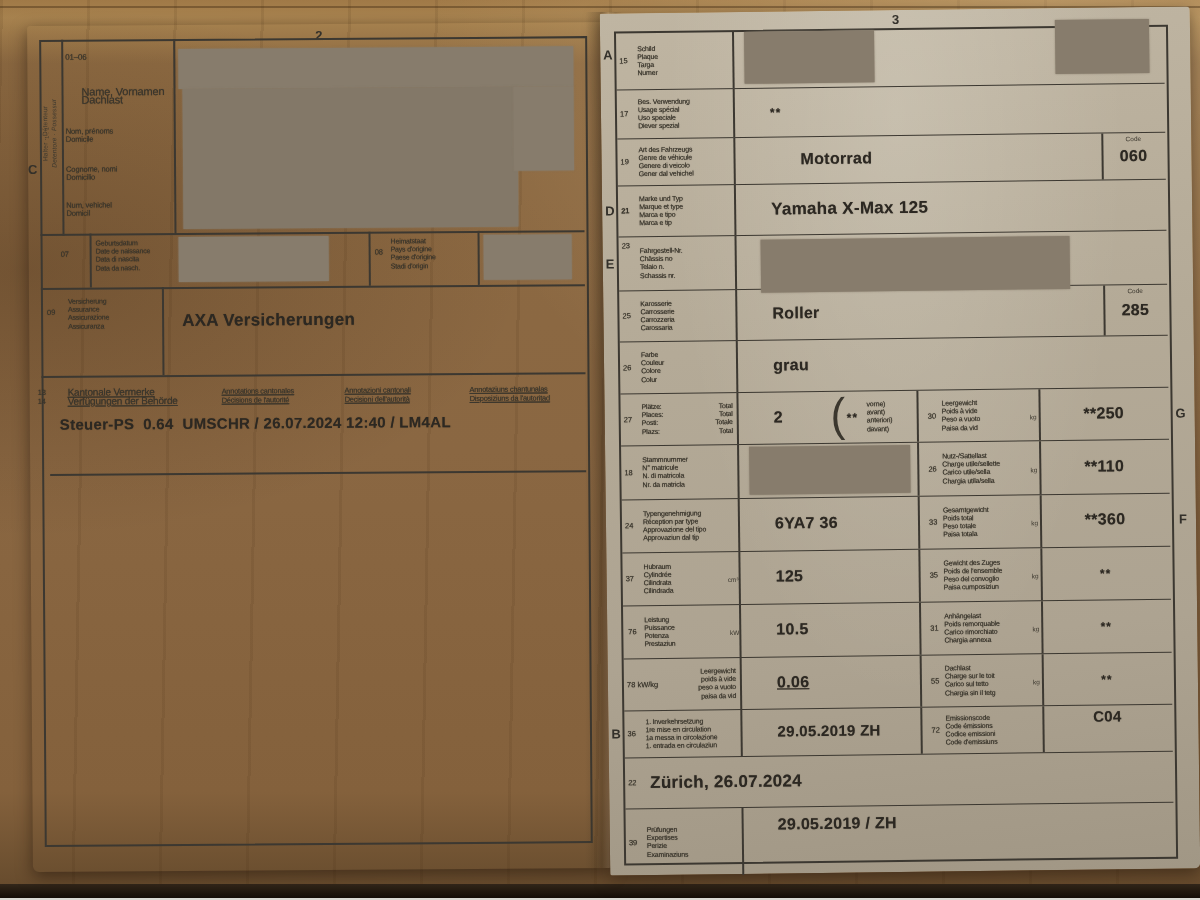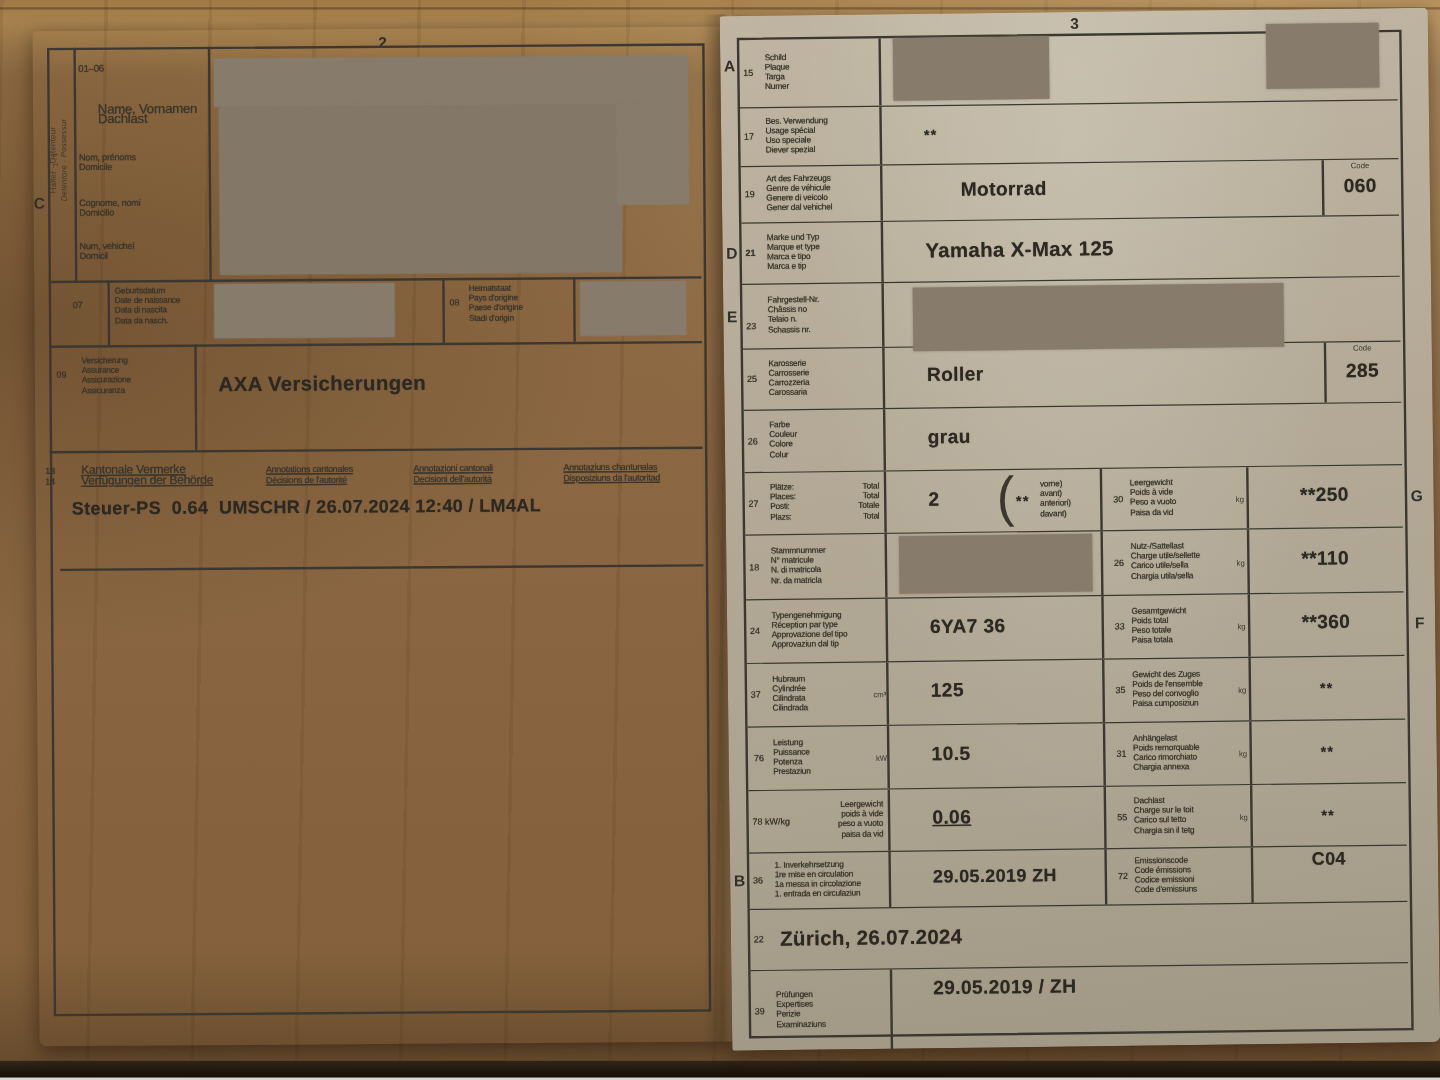--- a/index.html
+++ b/index.html
@@ -207,21 +207,21 @@
           <span>Marke und Typ</span>
           <span>Marque et type</span>
           <span>Marca e tipo</span>
           <span>Marca e tip</span>
         </div>
         <div class="ln lnv" style="left: 116px; top: 0px; height: 50px;"></div>
         <span class="val" style="left: 153px; top: 15px; font-size: 17px;">Yamaha X-Max 125</span>
       </div>
       <div class="rrow rb" style="height: 53px;">
         <span class="mletter" style="left: -13px; top: 18.5px;">E</span>
-        <span class="num" style="left: 3px; top: 30px; text-align: right;">23</span>
+        <span class="num" style="left: 3px; top: 4px; text-align: right;">23</span>
         <div class="lbl" style="left: 21px; top: 10px; width: 94px;">
           <span>Fahrgestell-Nr.</span>
           <span>Châssis no</span>
           <span>Telaio n.</span>
           <span>Schassis nr.</span>
         </div>
         <div class="ln lnv" style="left: 116px; top: 0px; height: 53px;"></div>
         <div class="redact" style="left: 142px; top: 4px; width: 309px; height: 53px;"></div>
       </div>
       <div class="rrow rb" style="height: 50px;">

